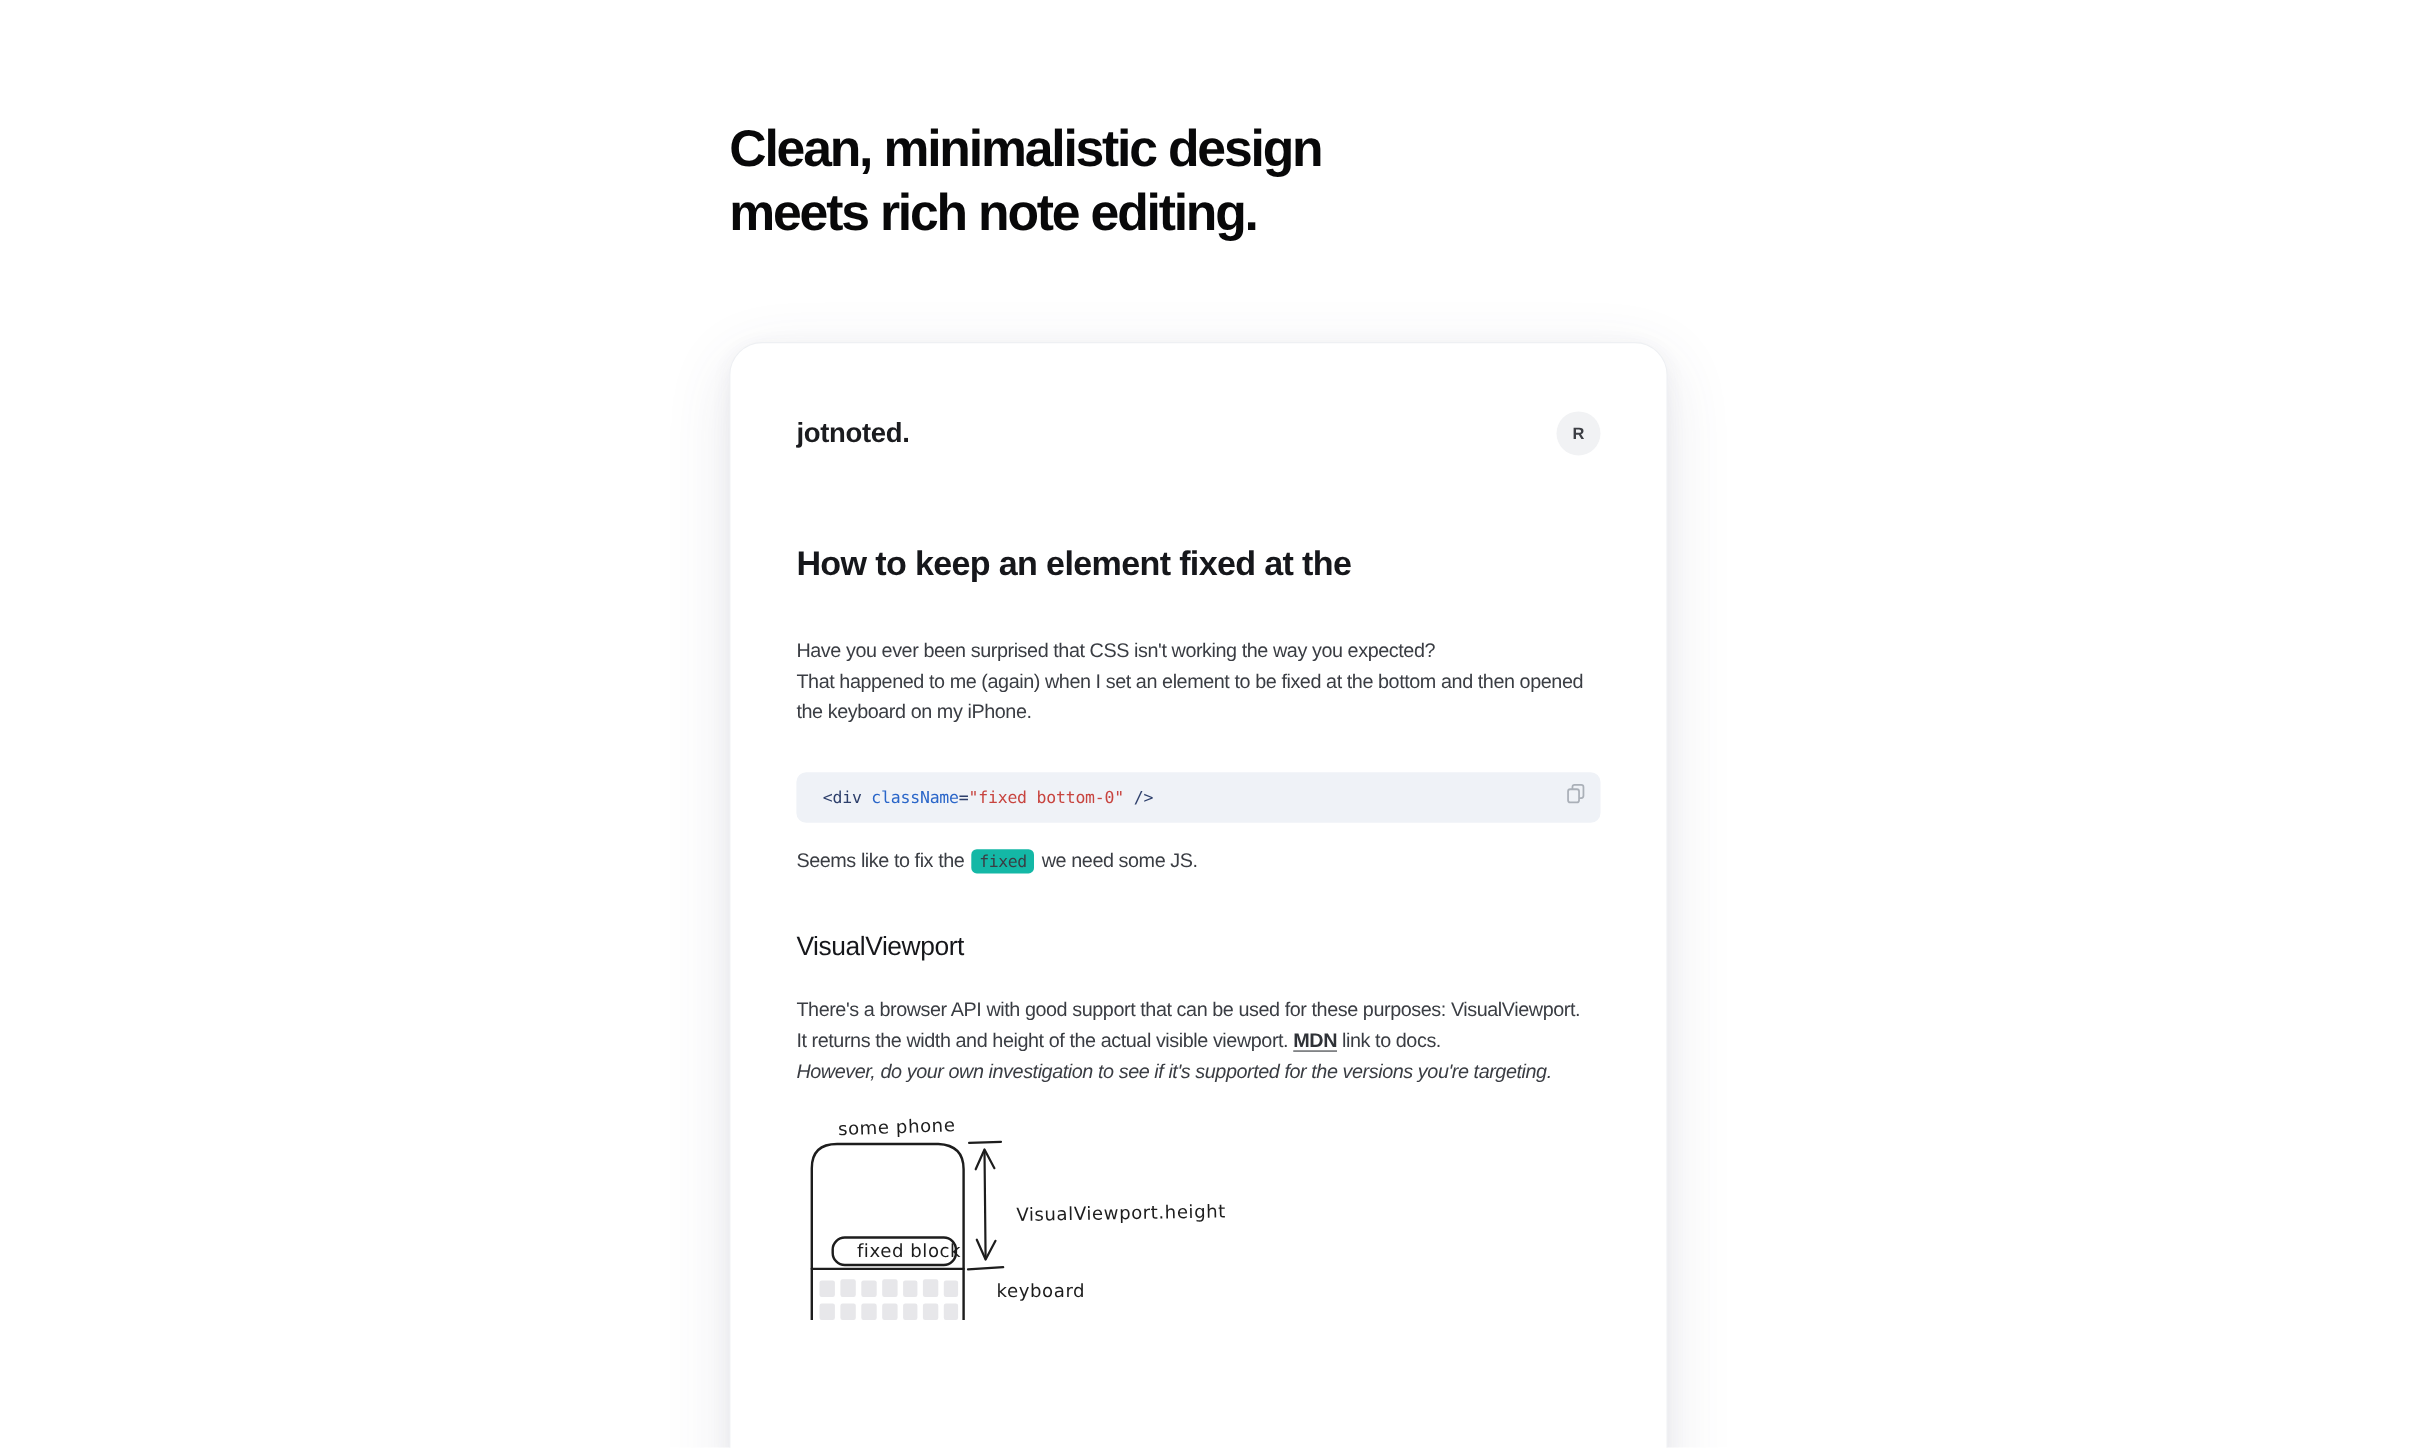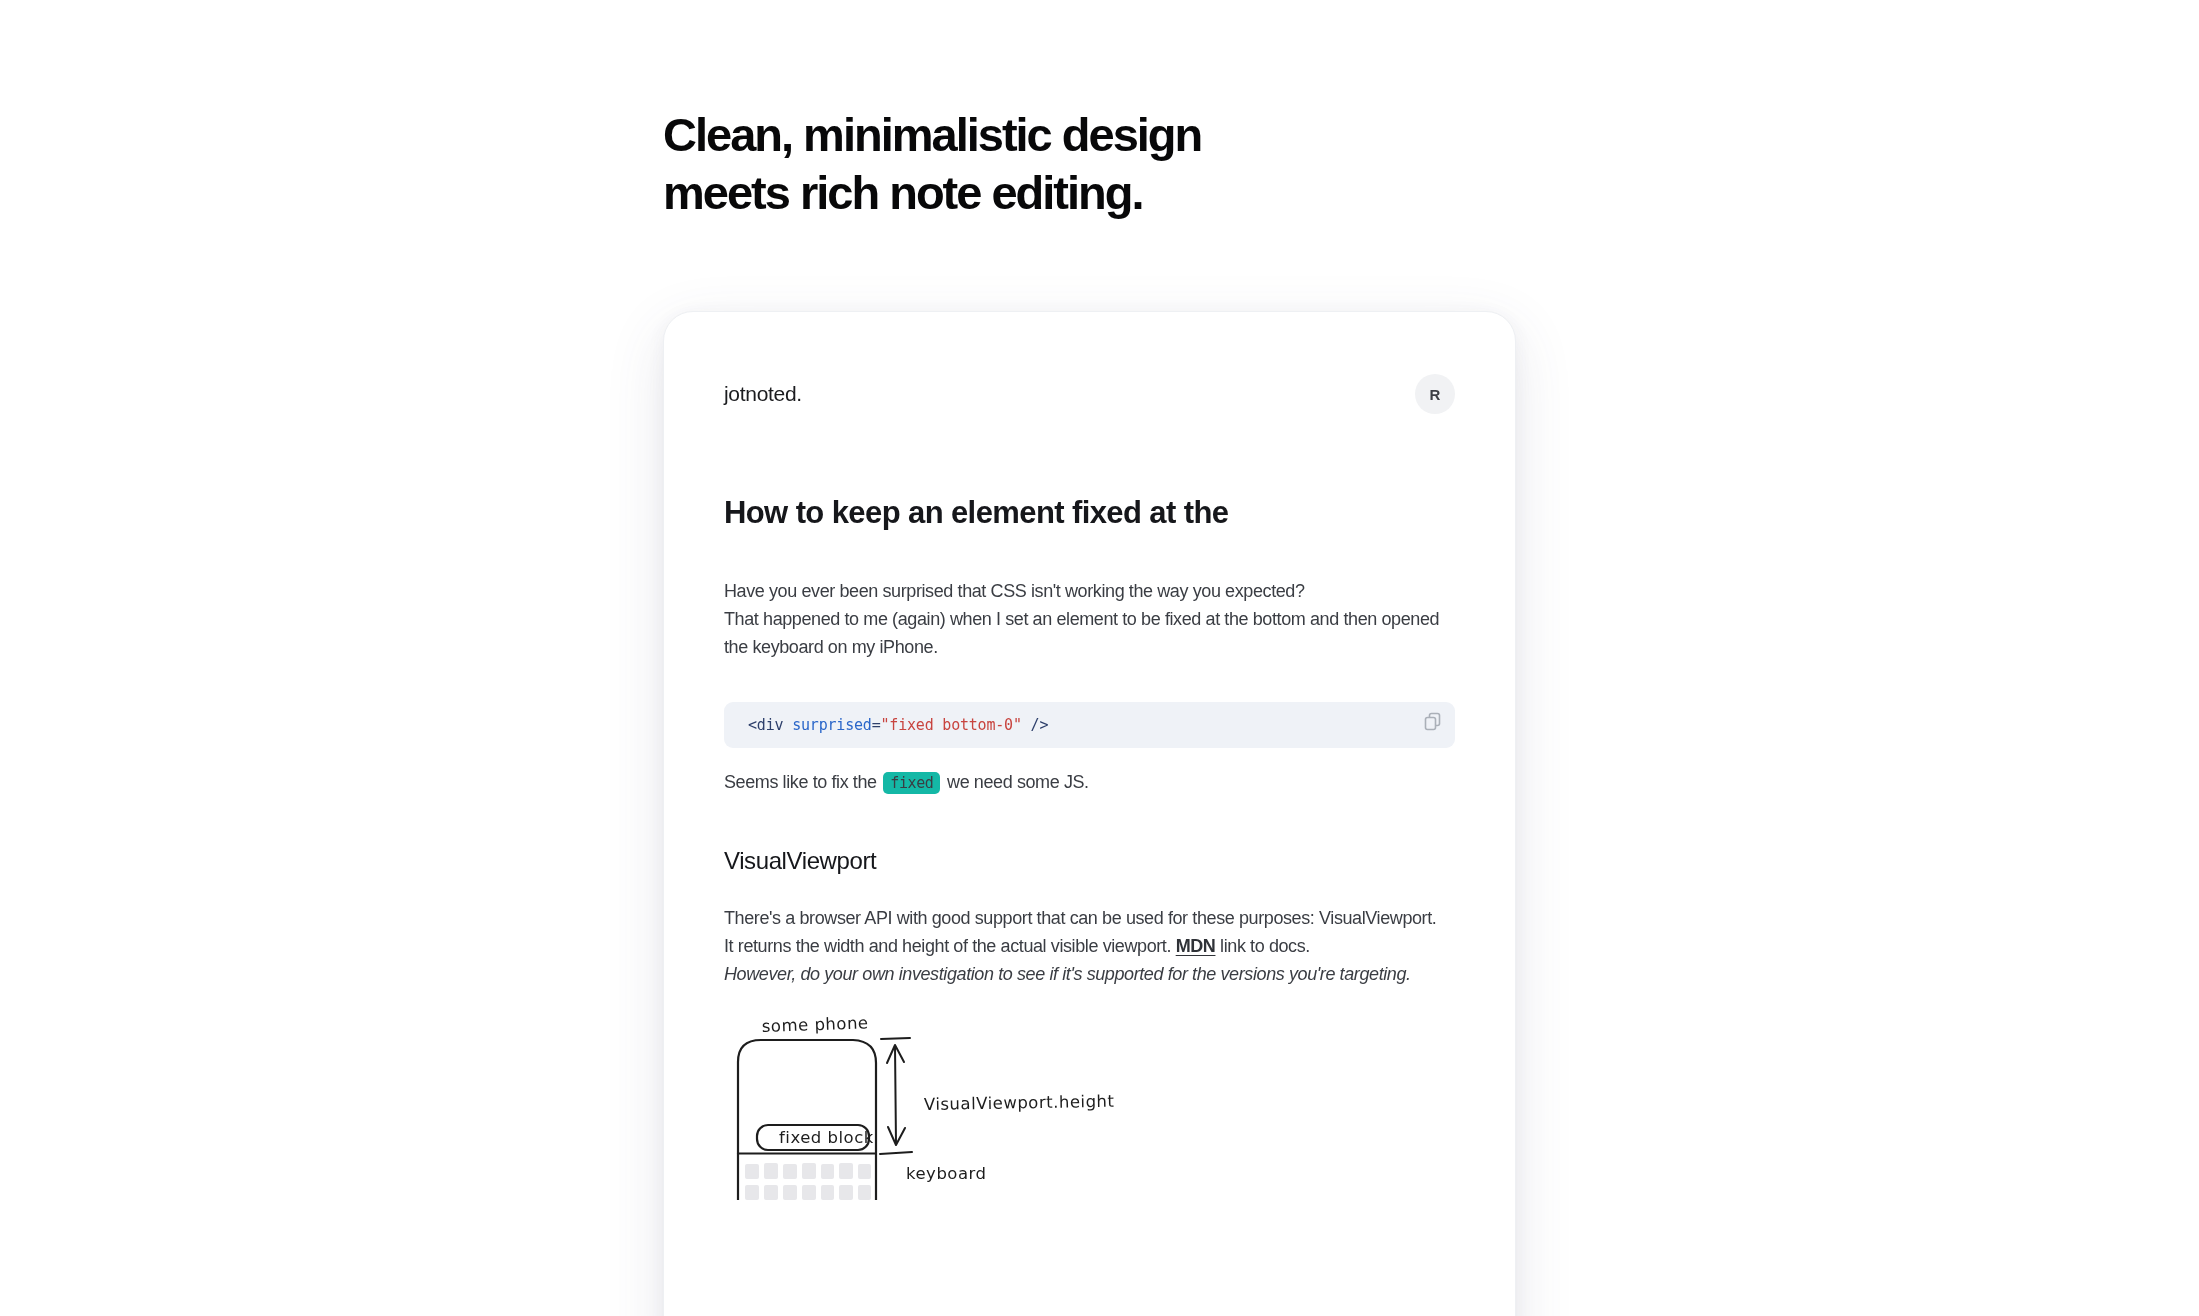--- a/index.html
+++ b/index.html
@@ -29,21 +29,21 @@
     border-radius: 30px;
     box-shadow: 0 18px 60px rgba(70, 75, 110, 0.12), 0 4px 18px rgba(70, 75, 110, 0.06);
   }
   .card-inner { padding: 62px 60px 0 60px; }
 
   .card-header {
     display: flex; align-items: center; justify-content: space-between;
     height: 40px;
   }
   .brand {
-    font-size: 21px; color: #1b1c1f; font-weight: 400;
+    font-size: 25px; color: #1b1c1f; font-weight: 700;
     letter-spacing: -0.3px; cursor: pointer;
   }
   .avatar {
     width: 40px; height: 40px; border-radius: 50%;
     background: #f1f2f4;
     display: flex; align-items: center; justify-content: center;
     font-size: 15px; font-weight: bold; color: #3c3e44;
     cursor: pointer;
   }
 
@@ -137,21 +137,21 @@
       <h2 class="article-title">
         <span class="line">How to keep an element fixed at the</span>
       </h2>
 
       <p class="para para-intro">
         <span class="pline-nowrap" style="display:block">Have you ever been surprised that CSS isn't working the way you expected?</span>
         <span style="display:block">That happened to me (again) when I set an element to be fixed at the bottom and then opened the keyboard on my iPhone.</span>
       </p>
 
       <div class="code-block">
-        <code class="code-line"><span class="t-base">&lt;div </span><span class="t-attr">surprised</span><span class="t-base">=</span><span class="t-string">"fixed bottom-0"</span><span class="t-base"> /&gt;</span></code>
+        <code class="code-line"><span class="t-base">&lt;div </span><span class="t-attr">className</span><span class="t-base">=</span><span class="t-string">"fixed bottom-0"</span><span class="t-base"> /&gt;</span></code>
         <button class="copy-btn">
           <svg width="22" height="22" viewBox="0 0 22 22">
             <rect x="7.5" y="3.5" width="10" height="12" rx="2" fill="none" stroke="#aab0b8" stroke-width="1.6"></rect>
             <rect x="3.5" y="7.5" width="10" height="12" rx="2" fill="#eff2f7" stroke="#aab0b8" stroke-width="1.6"></rect>
           </svg>
         </button>
       </div>
 
 
       <p class="para para-seems pline-nowrap"><span>Seems like to fix the </span><code class="inline-code">fixed</code><span> we need some JS.</span></p>

